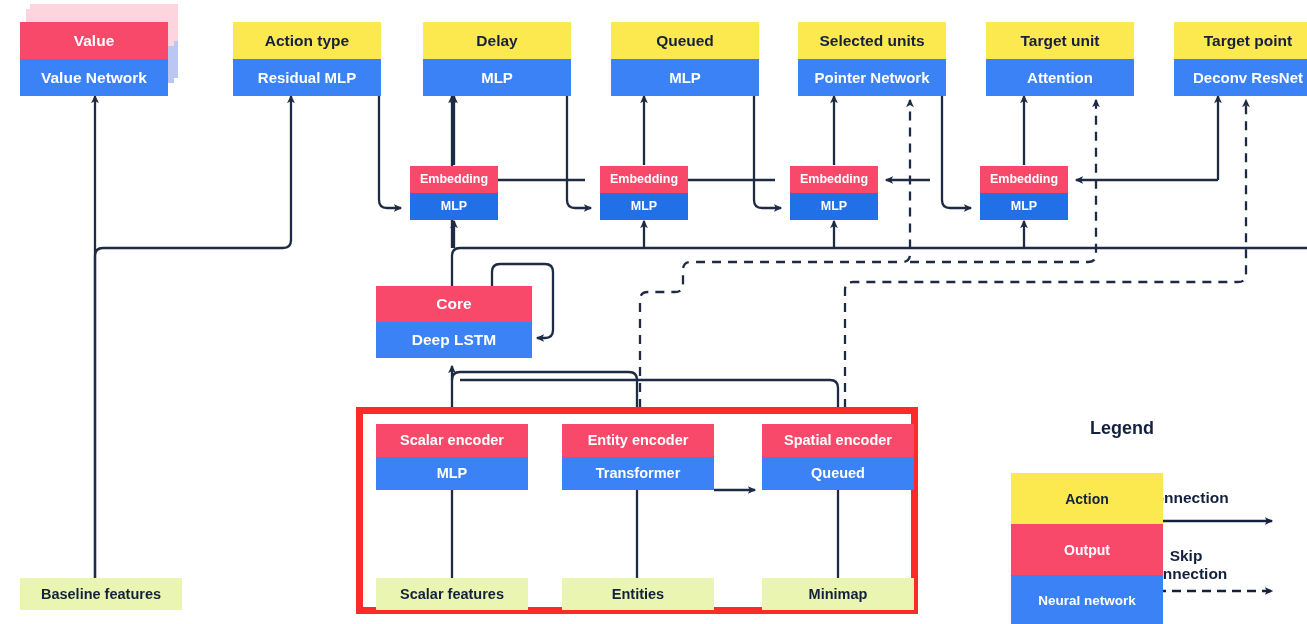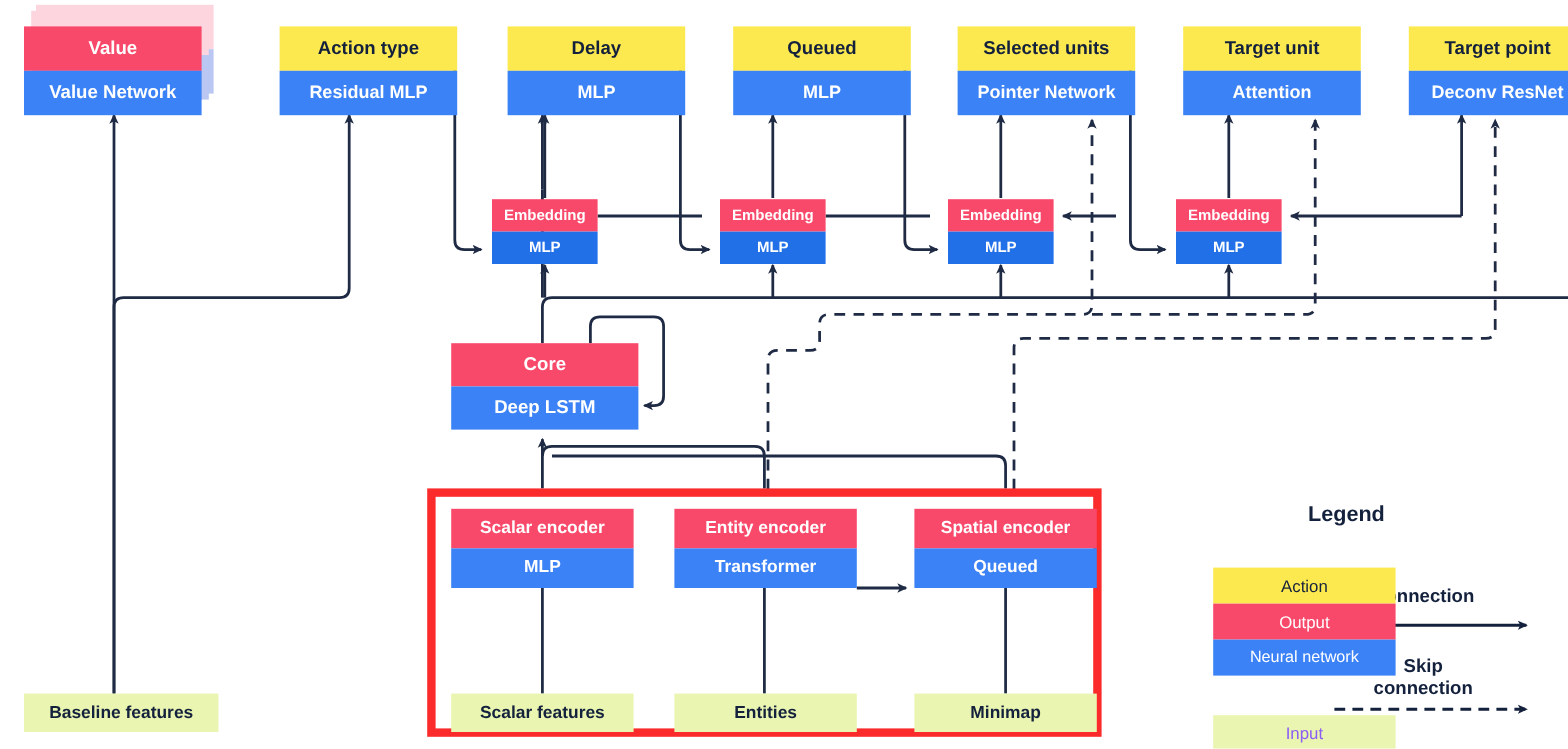--- a/index.html
+++ b/index.html
@@ -98,21 +98,21 @@
     left:1090px; top:418px;
     font-size:18px;font-weight:700;color:#14213d;
     white-space:nowrap;
   }
   #legend-stack{
     position:absolute;
     left:1011px; top:473px;
     width:152px;height:137px;
     z-index:3;
   }
-  #legend-stack .cell{height:30px;font-size:14px;font-weight:400;}
+  #legend-stack .cell{height:51px;font-size:14px;font-weight:700;}
   #legend-stack .cell.nn{font-size:13.5px;}
   .legend-lbl{
     position:absolute;
     font-size:15.5px;font-weight:600;color:#14213d;
     text-align:center;white-space:nowrap;
     line-height:1.15;
   }
   #lbl-conn{left:1186px;top:489px;transform:translateX(-50%);}
   #lbl-skip{left:1186px;top:547px;transform:translateX(-50%);}
 </style>

